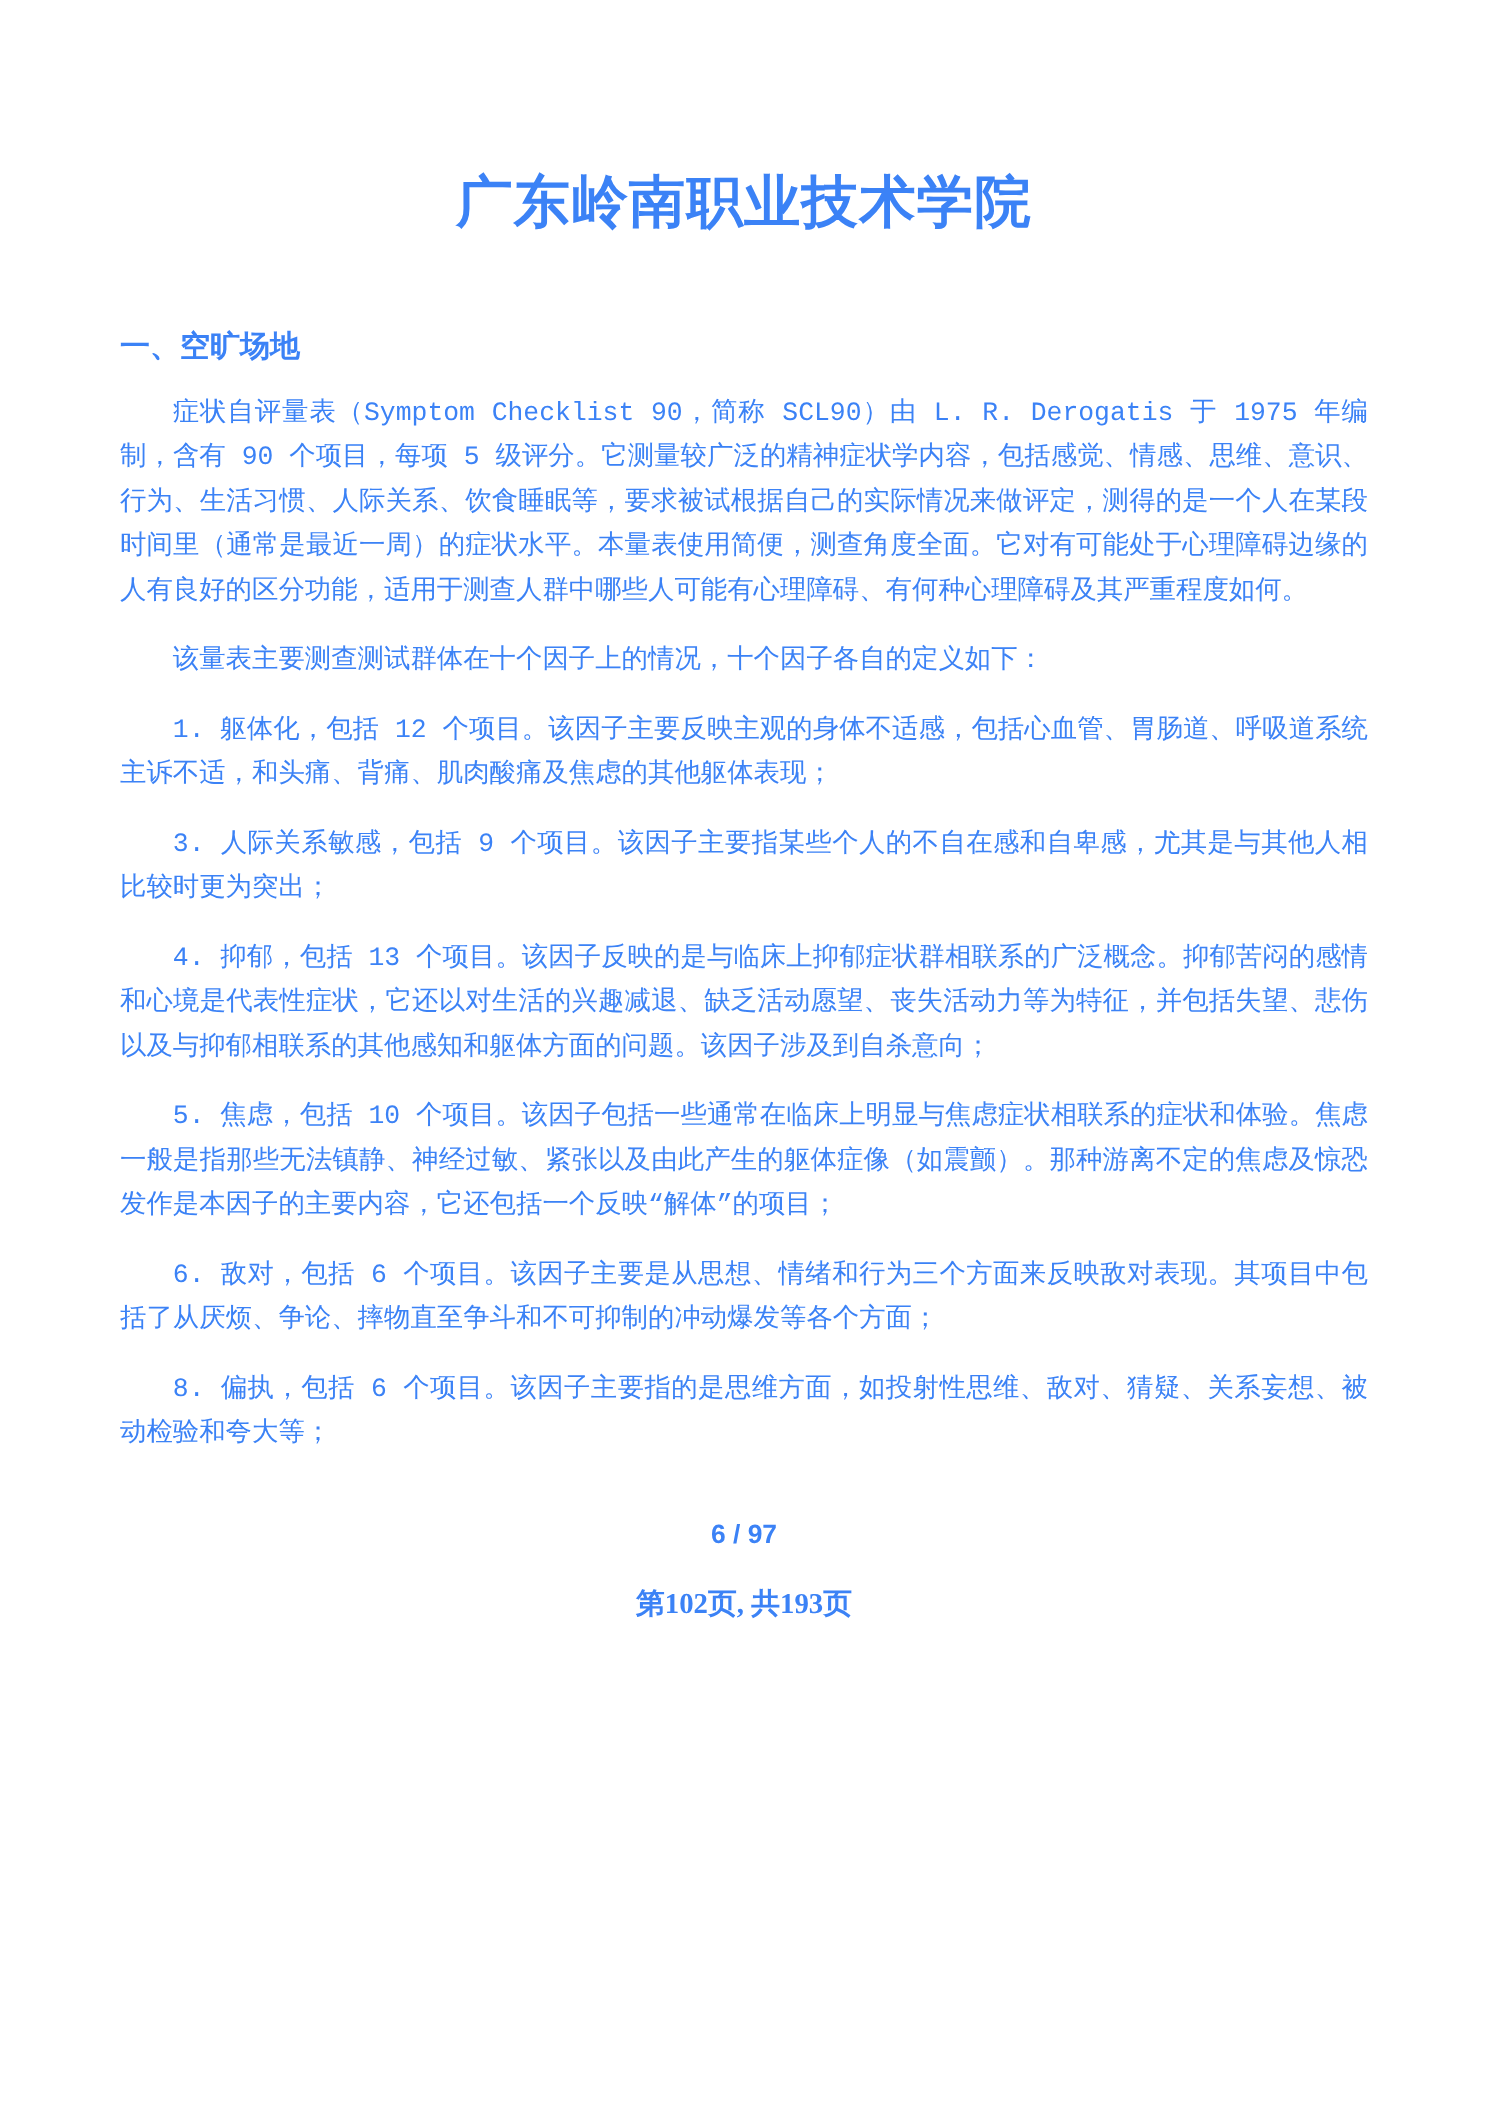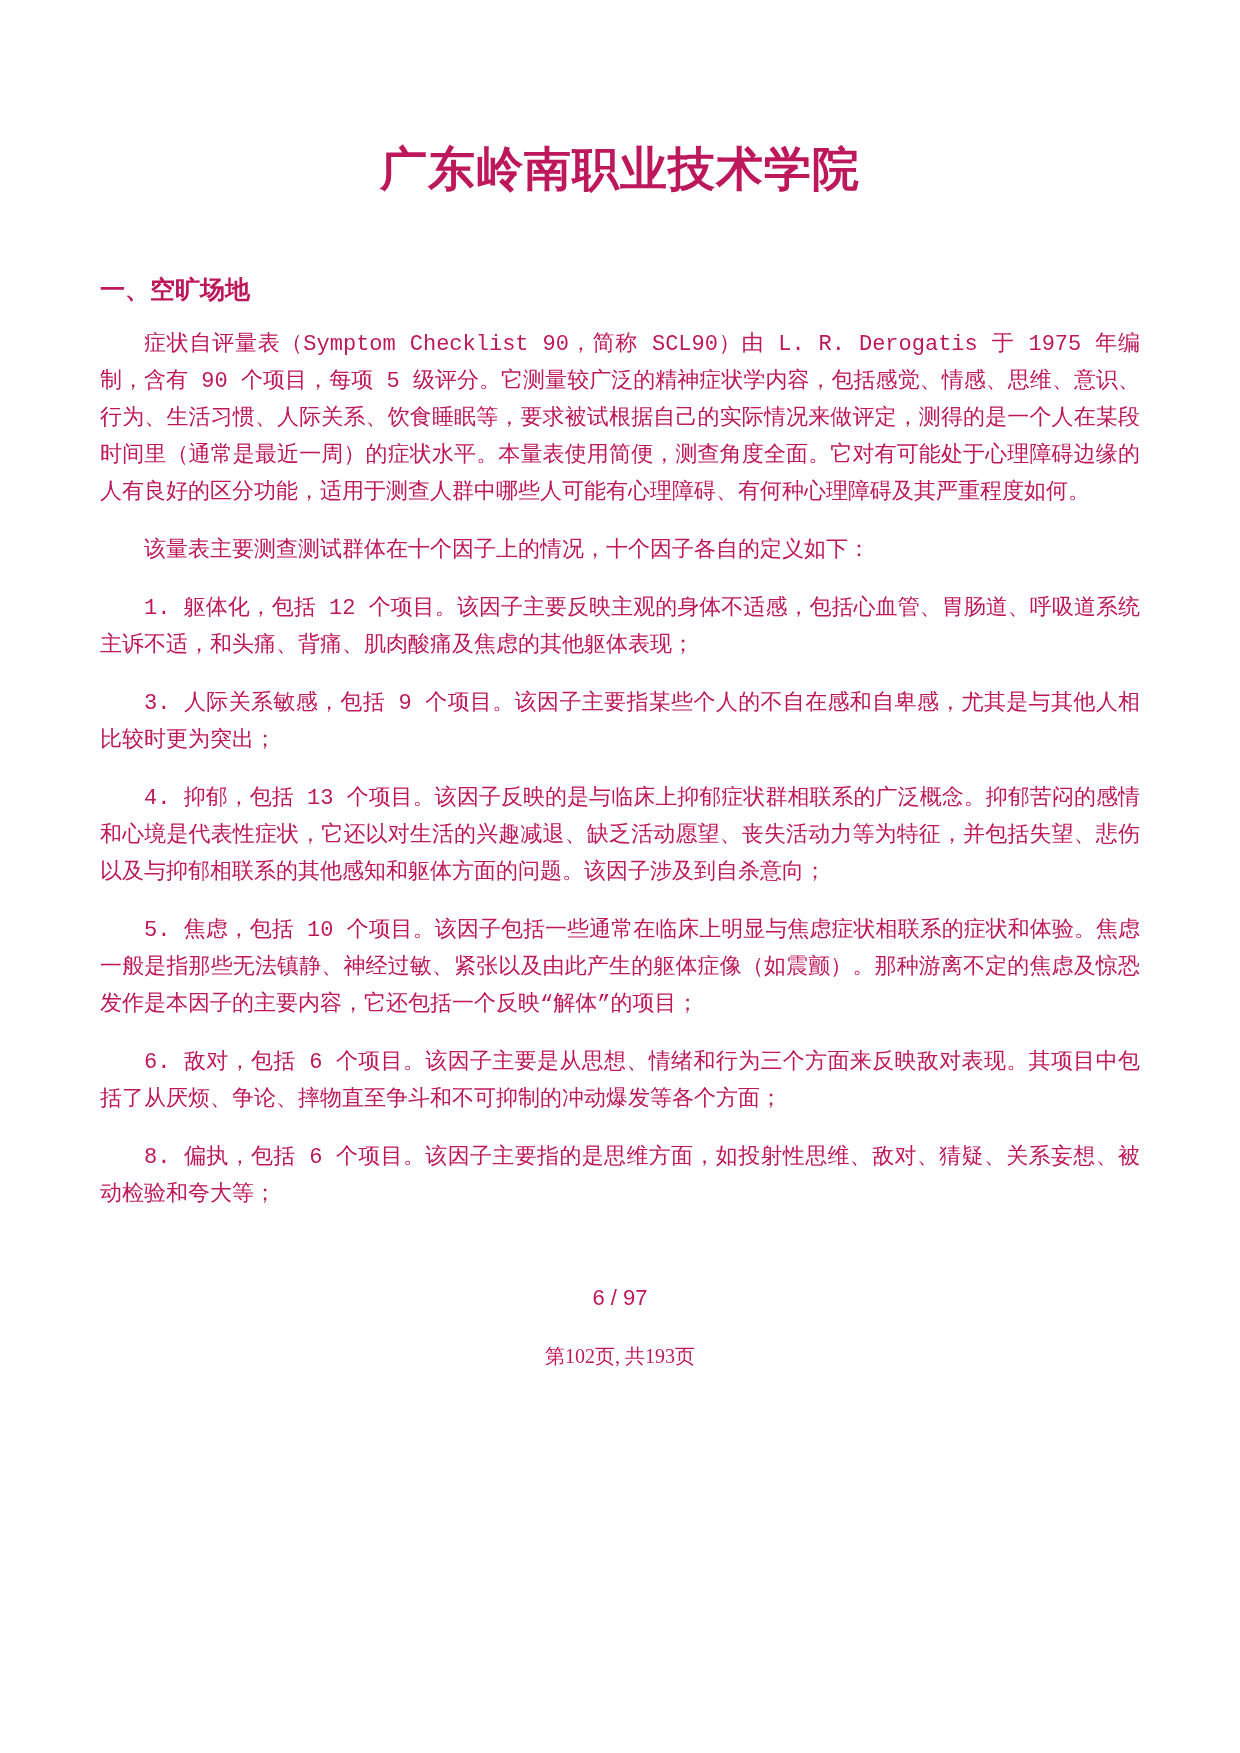--- a/index.html
+++ b/index.html
@@ -6,21 +6,21 @@
     margin: 0;
     padding: 0;
     background: #ffffff;
   }
   .page {
     position: relative;
     width: 1240px;
     height: 1753px;
     margin: 0 auto;
     background: #ffffff;
-    color: #be185d;
+    color: #3b82f6;
     box-sizing: border-box;
     padding: 0 100px;
     overflow: hidden;
     font-family: "Liberation Serif", "DejaVu Serif", serif;
   }
   .title-block {
     margin-top: 140px;
     text-align: center;
     font-weight: bold;
     font-size: 47px;
@@ -39,32 +39,33 @@
   .para {
     font-size: 22px;
     line-height: 37px;
     text-align: justify;
     text-justify: inter-ideograph;
     text-indent: 2em;
     margin: 0 0 21px 0;
     font-family: Liberation Mono, monospace;
   }
   .footer-block {
-    margin-top: 66px;
+    margin-top: 47px;
     text-align: center;
+    font-weight: bold;
   }
   .page-indicator {
     font-family: "Liberation Sans", "DejaVu Sans", sans-serif;
     font-size: 22px;
     line-height: 37px;
   }
   .page-footer-label {
     margin-top: 22px;
     font-family: "Liberation Serif", "DejaVu Serif", serif;
-    font-size: 20px;
+    font-size: 24px;
     line-height: 37px;
   }
 </style>
 </head>
 <body>
 
 <div class="page">
 
   <div class="title-block">
     <div>广东岭南职业技术学院</div>

